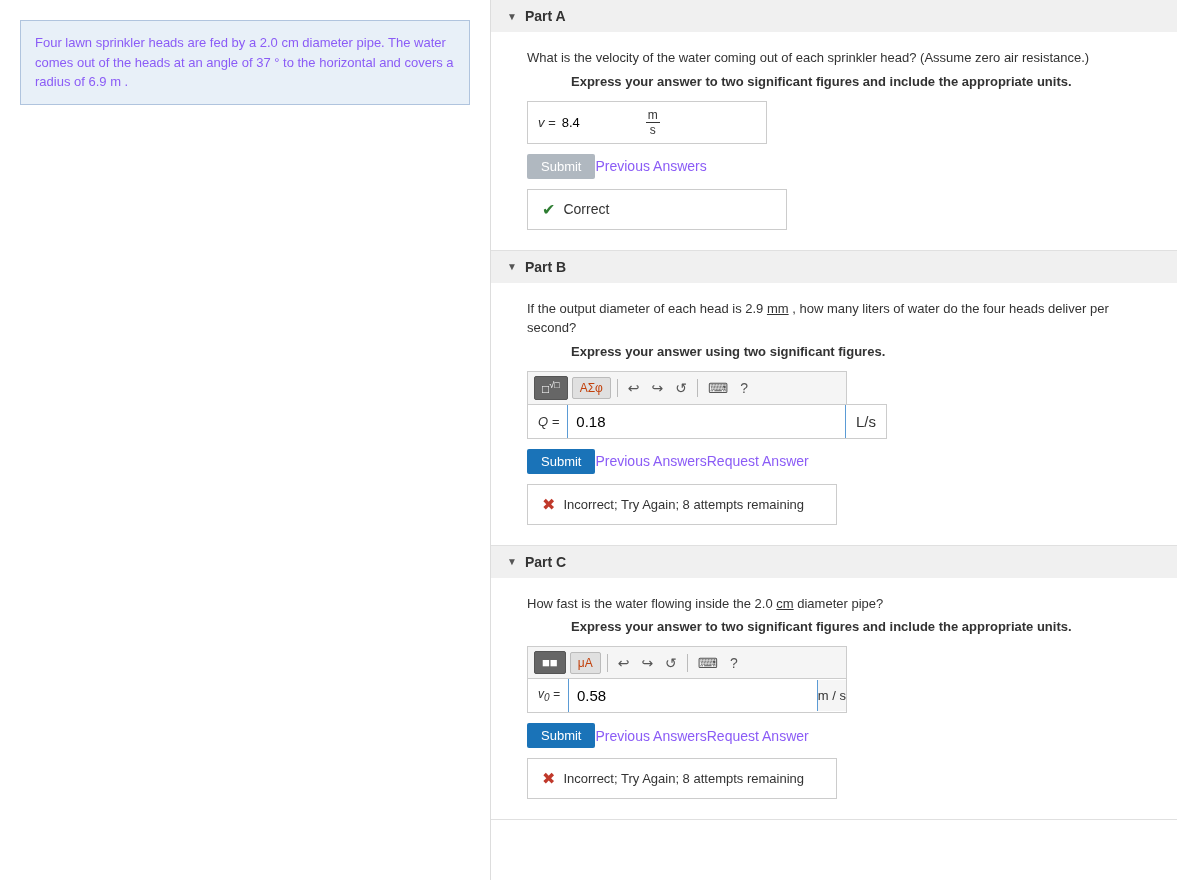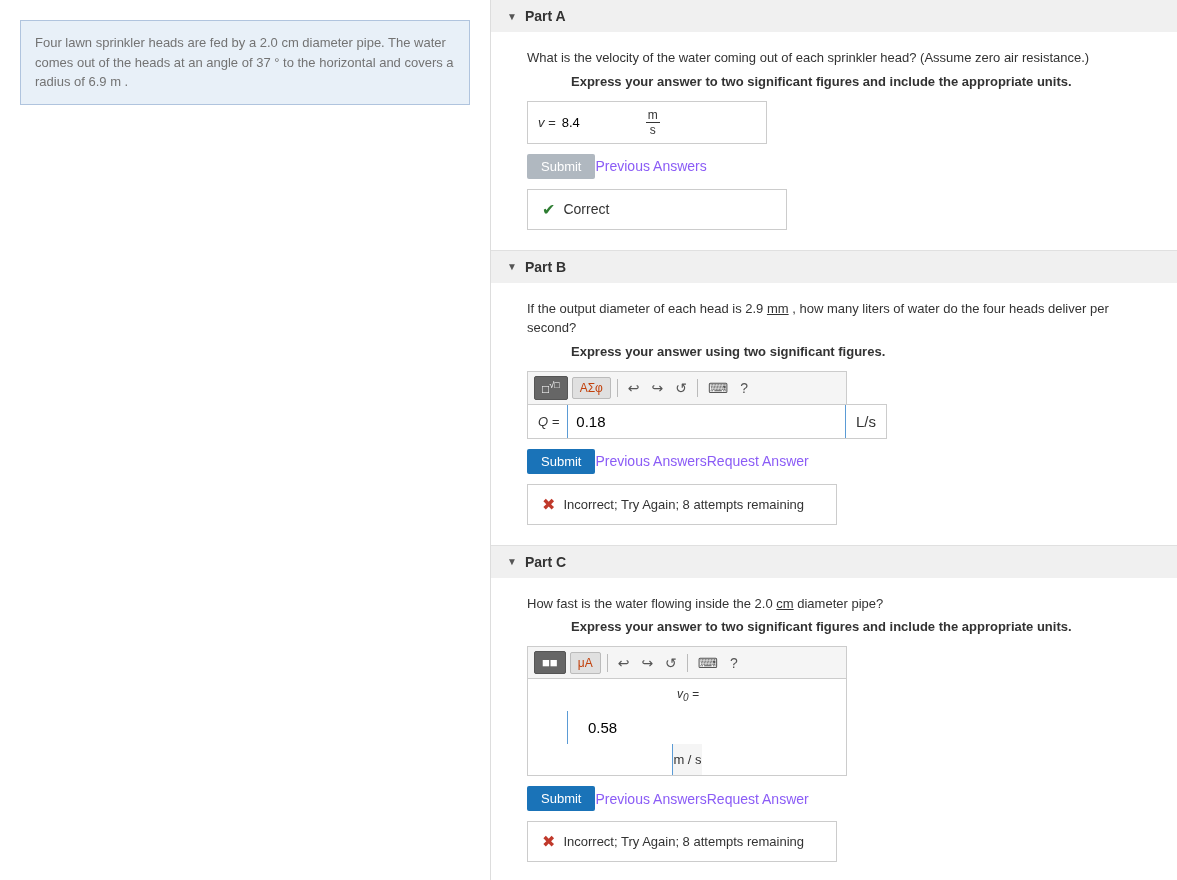--- a/index.html
+++ b/index.html
@@ -18,21 +18,21 @@
       padding: 20px;
       background: #fff;
     }
 
     .problem-box {
       border: 1px solid #b0c4de;
       background: #e8f0f8;
       padding: 12px 14px;
       font-size: 13px;
       line-height: 1.5;
-      color: #737373;
+      color: #8b5cf6;
       max-width: 460px;
     }
 
     .right-panel {
       flex: 1;
       background: #fff;
       border-left: 1px solid #ddd;
       overflow-y: auto;
     }
 
@@ -257,36 +257,35 @@
     .math-answer-container-c {
       width: 320px;
       margin-bottom: 10px;
     }
 
     .math-answer-row-c {
       display: flex;
       align-items: center;
       border: 1px solid #ccc;
       background: #fff;
-      flex-direction: column;
     }
 
     .math-eq-label-c {
       padding: 8px 8px 8px 10px;
       font-style: italic;
       font-size: 12px;
       white-space: nowrap;
     }
 
     .math-input-c {
       flex: 1;
       border: none;
       border-left: 1px solid #5b9bd5;
       outline: none;
-      padding: 8px 20px;
+      padding: 8px 8px;
       font-size: 15px;
     }
 
     .math-units-c {
       padding: 8px 0;
       font-size: 13px;
       color: #333;
       border-left: 1px solid #5b9bd5;
       background: #f5f5f5;
     }

